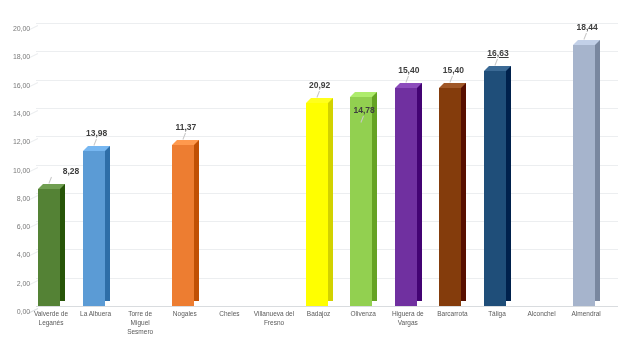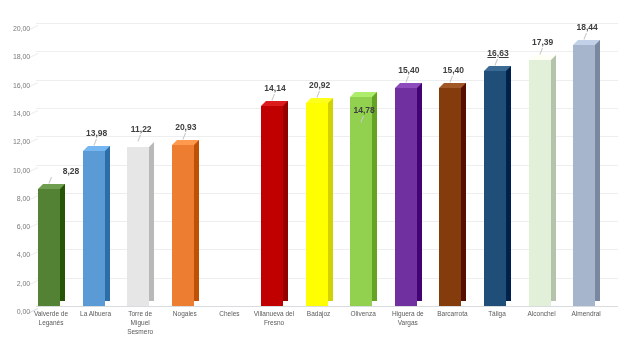--- a/index.html
+++ b/index.html
@@ -236,52 +236,30 @@
           <div class="bar-3d" style="height: 155.084px;">
             <div class="bar-side" style="background: rgb(46, 110, 168); height: 155.084px;"></div>
             <div class="bar-front" style="background: rgb(91, 155, 213);"></div>
             <div class="bar-top">
               <div class="bar-top-face" style="background: rgb(119, 183, 241);"></div>
             </div>
           </div>
           <div class="leader" style="left: 13px; top: -12px;"></div>
           <div class="bar-label" style="top: -22px;">13,98</div>
         </div>
-        <div class="bar-group" style="left: 91.2px; width: 27px; height: 158.763px;">
-          <div class="bar-3d" style="height: 158.763px;">
-            <div class="bar-side" style="background: rgb(186, 185, 185); height: 158.763px;"></div>
-            <div class="bar-front" style="background: rgb(231, 230, 230);"></div>
-            <div class="bar-top">
-              <div class="bar-top-face" style="background: rgb(255, 255, 255);"></div>
-            </div>
-          </div>
-          <div class="leader" style="left: 13px; top: -12px;"></div>
-          <div class="bar-label" style="top: -22px;">11,22</div>
-        </div>
         <div class="bar-group" style="left: 135.8px; width: 27px; height: 160.886px;">
           <div class="bar-3d" style="height: 160.886px;">
             <div class="bar-side" style="background: rgb(192, 80, 4); height: 160.886px;"></div>
             <div class="bar-front" style="background: rgb(237, 125, 49);"></div>
             <div class="bar-top">
               <div class="bar-top-face" style="background: rgb(255, 153, 77);"></div>
             </div>
           </div>
           <div class="leader" style="left: 13px; top: -12px;"></div>
-          <div class="bar-label" style="top: -22px;">20,93</div>
-        </div>
-        <div class="bar-group" style="left: 225px; width: 27px; height: 200.081px;">
-          <div class="bar-3d" style="height: 200.081px;">
-            <div class="bar-side" style="background: rgb(147, 0, 0); height: 200.081px;"></div>
-            <div class="bar-front" style="background: rgb(192, 0, 0);"></div>
-            <div class="bar-top">
-              <div class="bar-top-face" style="background: rgb(220, 28, 28);"></div>
-            </div>
-          </div>
-          <div class="leader" style="left: 13px; top: -12px;"></div>
-          <div class="bar-label" style="top: -22px;">14,14</div>
+          <div class="bar-label" style="top: -22px;">11,37</div>
         </div>
         <div class="bar-group" style="left: 269.6px; width: 27px; height: 202.769px;">
           <div class="bar-3d" style="height: 202.769px;">
             <div class="bar-side" style="background: rgb(210, 210, 0); height: 202.769px;"></div>
             <div class="bar-front" style="background: rgb(255, 255, 0);"></div>
             <div class="bar-top">
               <div class="bar-top-face" style="background: rgb(255, 255, 28);"></div>
             </div>
           </div>
           <div class="leader" style="left: 13px; top: -12px;"></div>
@@ -324,31 +302,20 @@
           <div class="bar-3d" style="height: 235.314px;">
             <div class="bar-side" style="background: rgb(0, 33, 76); height: 235.314px;"></div>
             <div class="bar-front" style="background: rgb(31, 78, 121);"></div>
             <div class="bar-top">
               <div class="bar-top-face" style="background: rgb(59, 106, 149);"></div>
             </div>
           </div>
           <div class="leader" style="left: 13px; top: -12px;"></div>
           <div class="bar-label" style="top: -22px; text-decoration: underline;">16,63</div>
         </div>
-        <div class="bar-group" style="left: 492.6px; width: 27px; height: 246.069px;">
-          <div class="bar-3d" style="height: 246.069px;">
-            <div class="bar-side" style="background: rgb(181, 194, 172); height: 246.069px;"></div>
-            <div class="bar-front" style="background: rgb(226, 239, 217);"></div>
-            <div class="bar-top">
-              <div class="bar-top-face" style="background: rgb(254, 255, 245);"></div>
-            </div>
-          </div>
-          <div class="leader" style="left: 13px; top: -12px;"></div>
-          <div class="bar-label" style="top: -22px;">17,39</div>
-        </div>
         <div class="bar-group" style="left: 537.2px; width: 27px; height: 260.926px; margin-top: 24px;">
           <div class="bar-3d" style="height: 260.926px;">
             <div class="bar-side" style="background: rgb(121, 135, 159); height: 260.926px;"></div>
             <div class="bar-front" style="background: rgb(166, 180, 204);"></div>
             <div class="bar-top">
               <div class="bar-top-face" style="background: rgb(194, 208, 232);"></div>
             </div>
           </div>
           <div class="leader" style="left: 13px; top: -12px;"></div>
           <div class="bar-label" style="top: -22px;">18,44</div>

